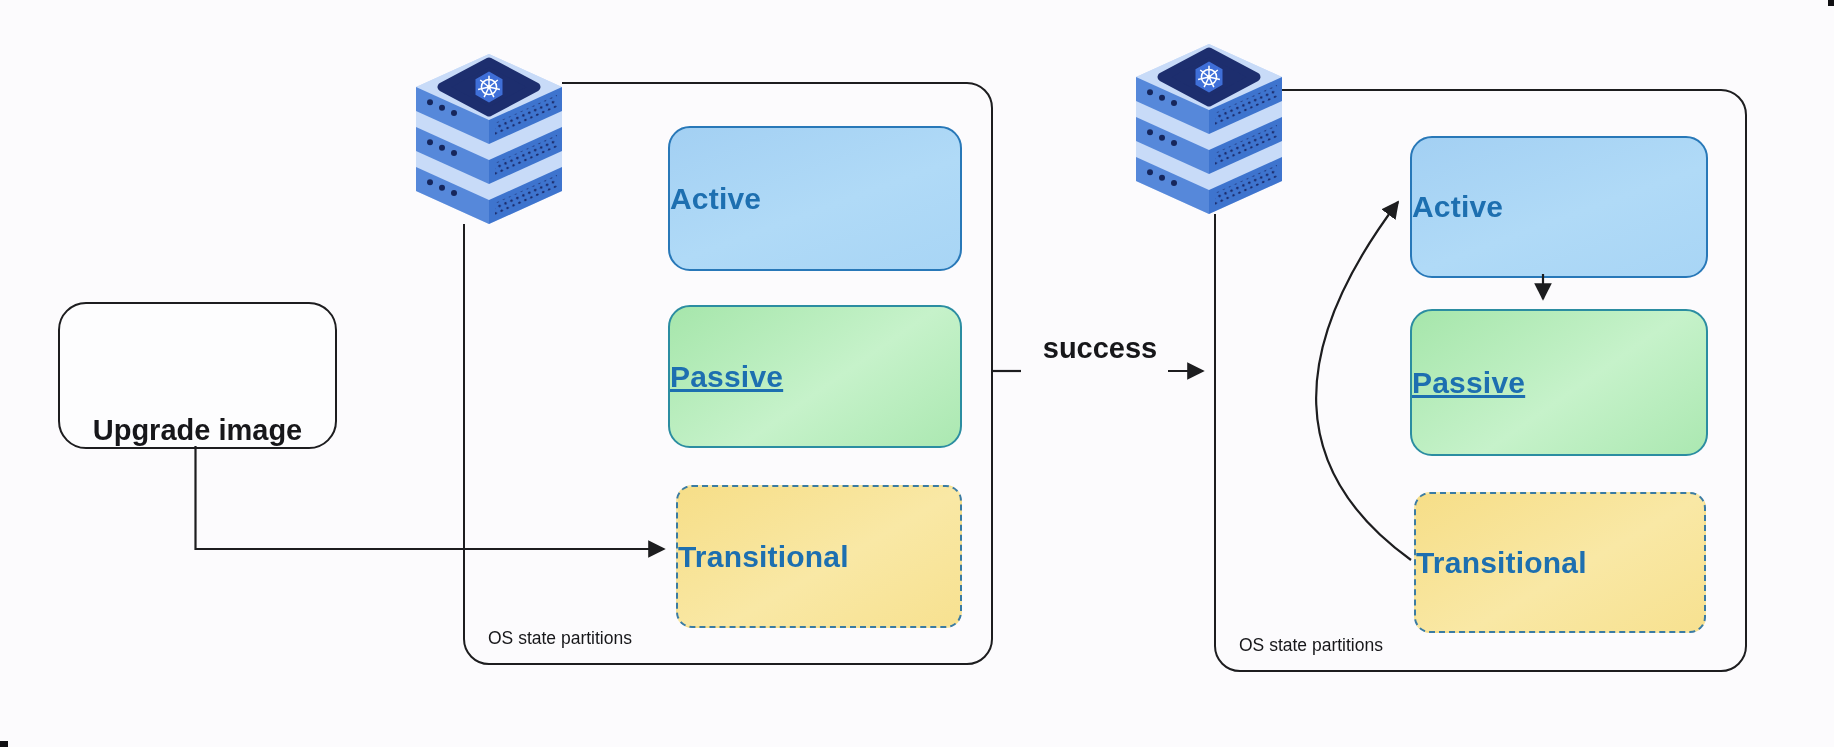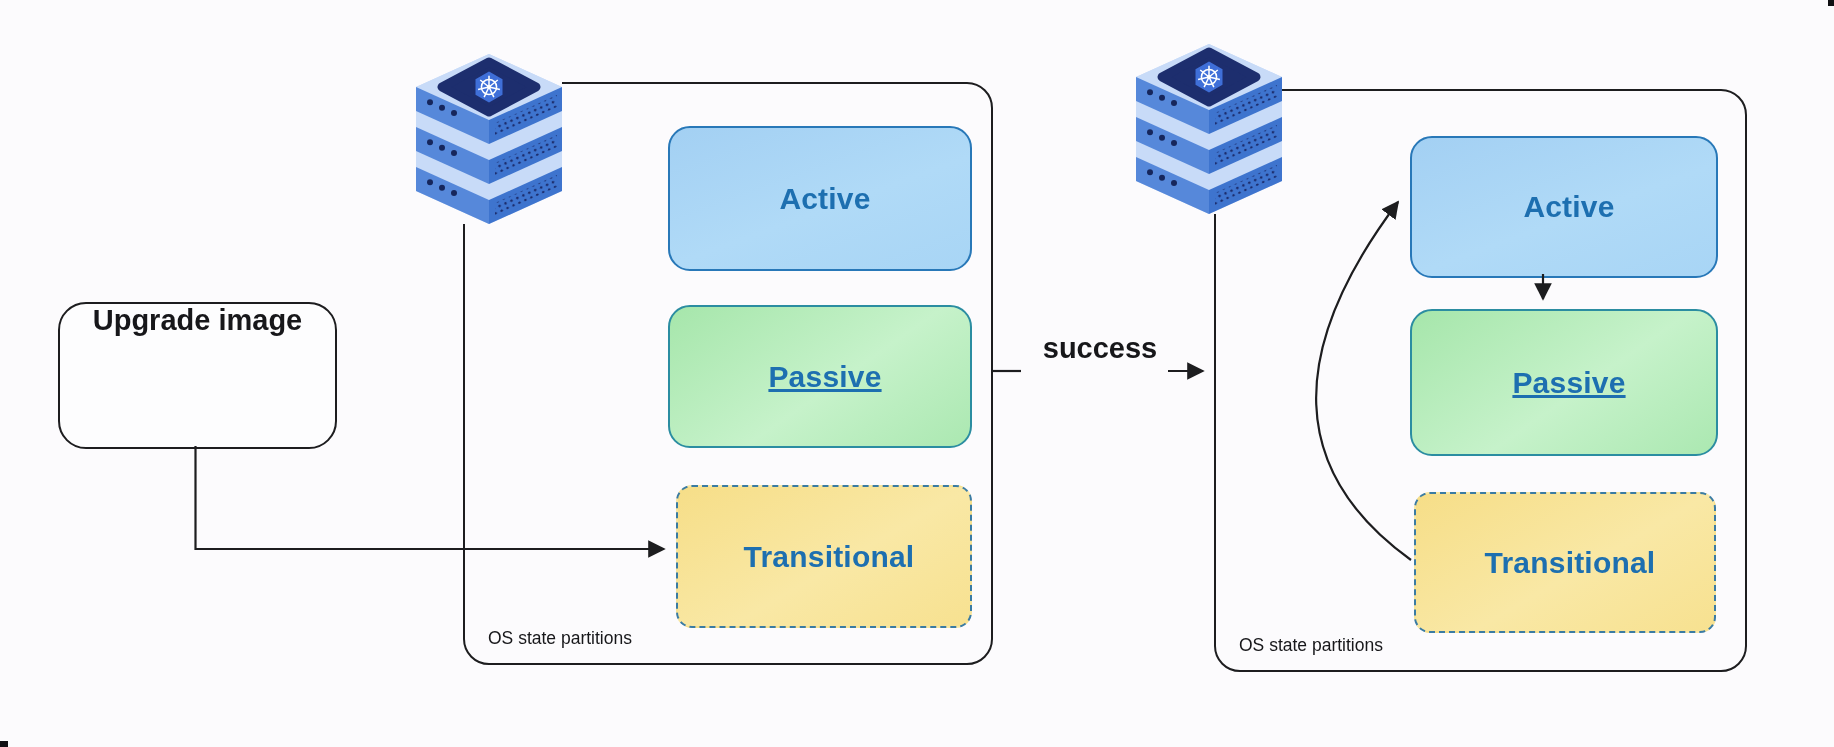--- a/index.html
+++ b/index.html
@@ -21,45 +21,44 @@
   .caption{
     position:absolute;left:23px;bottom:14px;
     font-size:17.5px;color:#17171a;font-weight:400;
     white-space:nowrap;
     text-align:right;
   }
   
   .partition{
     position:absolute;
     border-radius:22px;
-    display:flex;align-items:center;justify-content:center;
+    display:flex;align-items:center;justify-content:flex-start;
     font-size:30px;font-weight:600;color:#1d6fb0;
     letter-spacing:0.2px;
-    padding-left:10px;
   }
   .p-active{
     background:linear-gradient(160deg,#a3d0f3 0%,#b0daf7 55%,#a8d5f5 100%);
     border:2px solid #2878b8;
   }
   .p-passive{
     background:linear-gradient(145deg,#a6e6ab 0%,#c6f2ca 55%,#abe8b1 100%);
     border:2px solid #2b8da1;
     text-decoration:underline;
   }
   .p-transitional{
     background:linear-gradient(150deg,#f6de88 0%,#f9e8a5 55%,#f7e190 100%);
     border:2.5px dashed #3a7ba3;
     border-radius:16px;
   }
   
   .upgrade-image-box{
     position:absolute;left:58px;top:302px;width:275px;height:143px;
     border:2.2px solid #1d1d1f;border-radius:28px;
     background:#fdfdfe;
-    display:flex;align-items:flex-start;justify-content:center;
+    display:flex;align-items:flex-end;justify-content:center;
     font-size:29px;font-weight:600;color:#17171a;
   }
   .transition-label{
     position:absolute;left:1012px;top:322px;width:176px;
     text-align:center;
     font-size:29px;font-weight:600;color:#17171a;
     line-height:52px;
   }
   .server-icon{position:absolute;background:#fcfbfd;}
   .arrow-layer{position:absolute;left:0;top:0;z-index:6;pointer-events:none;}

